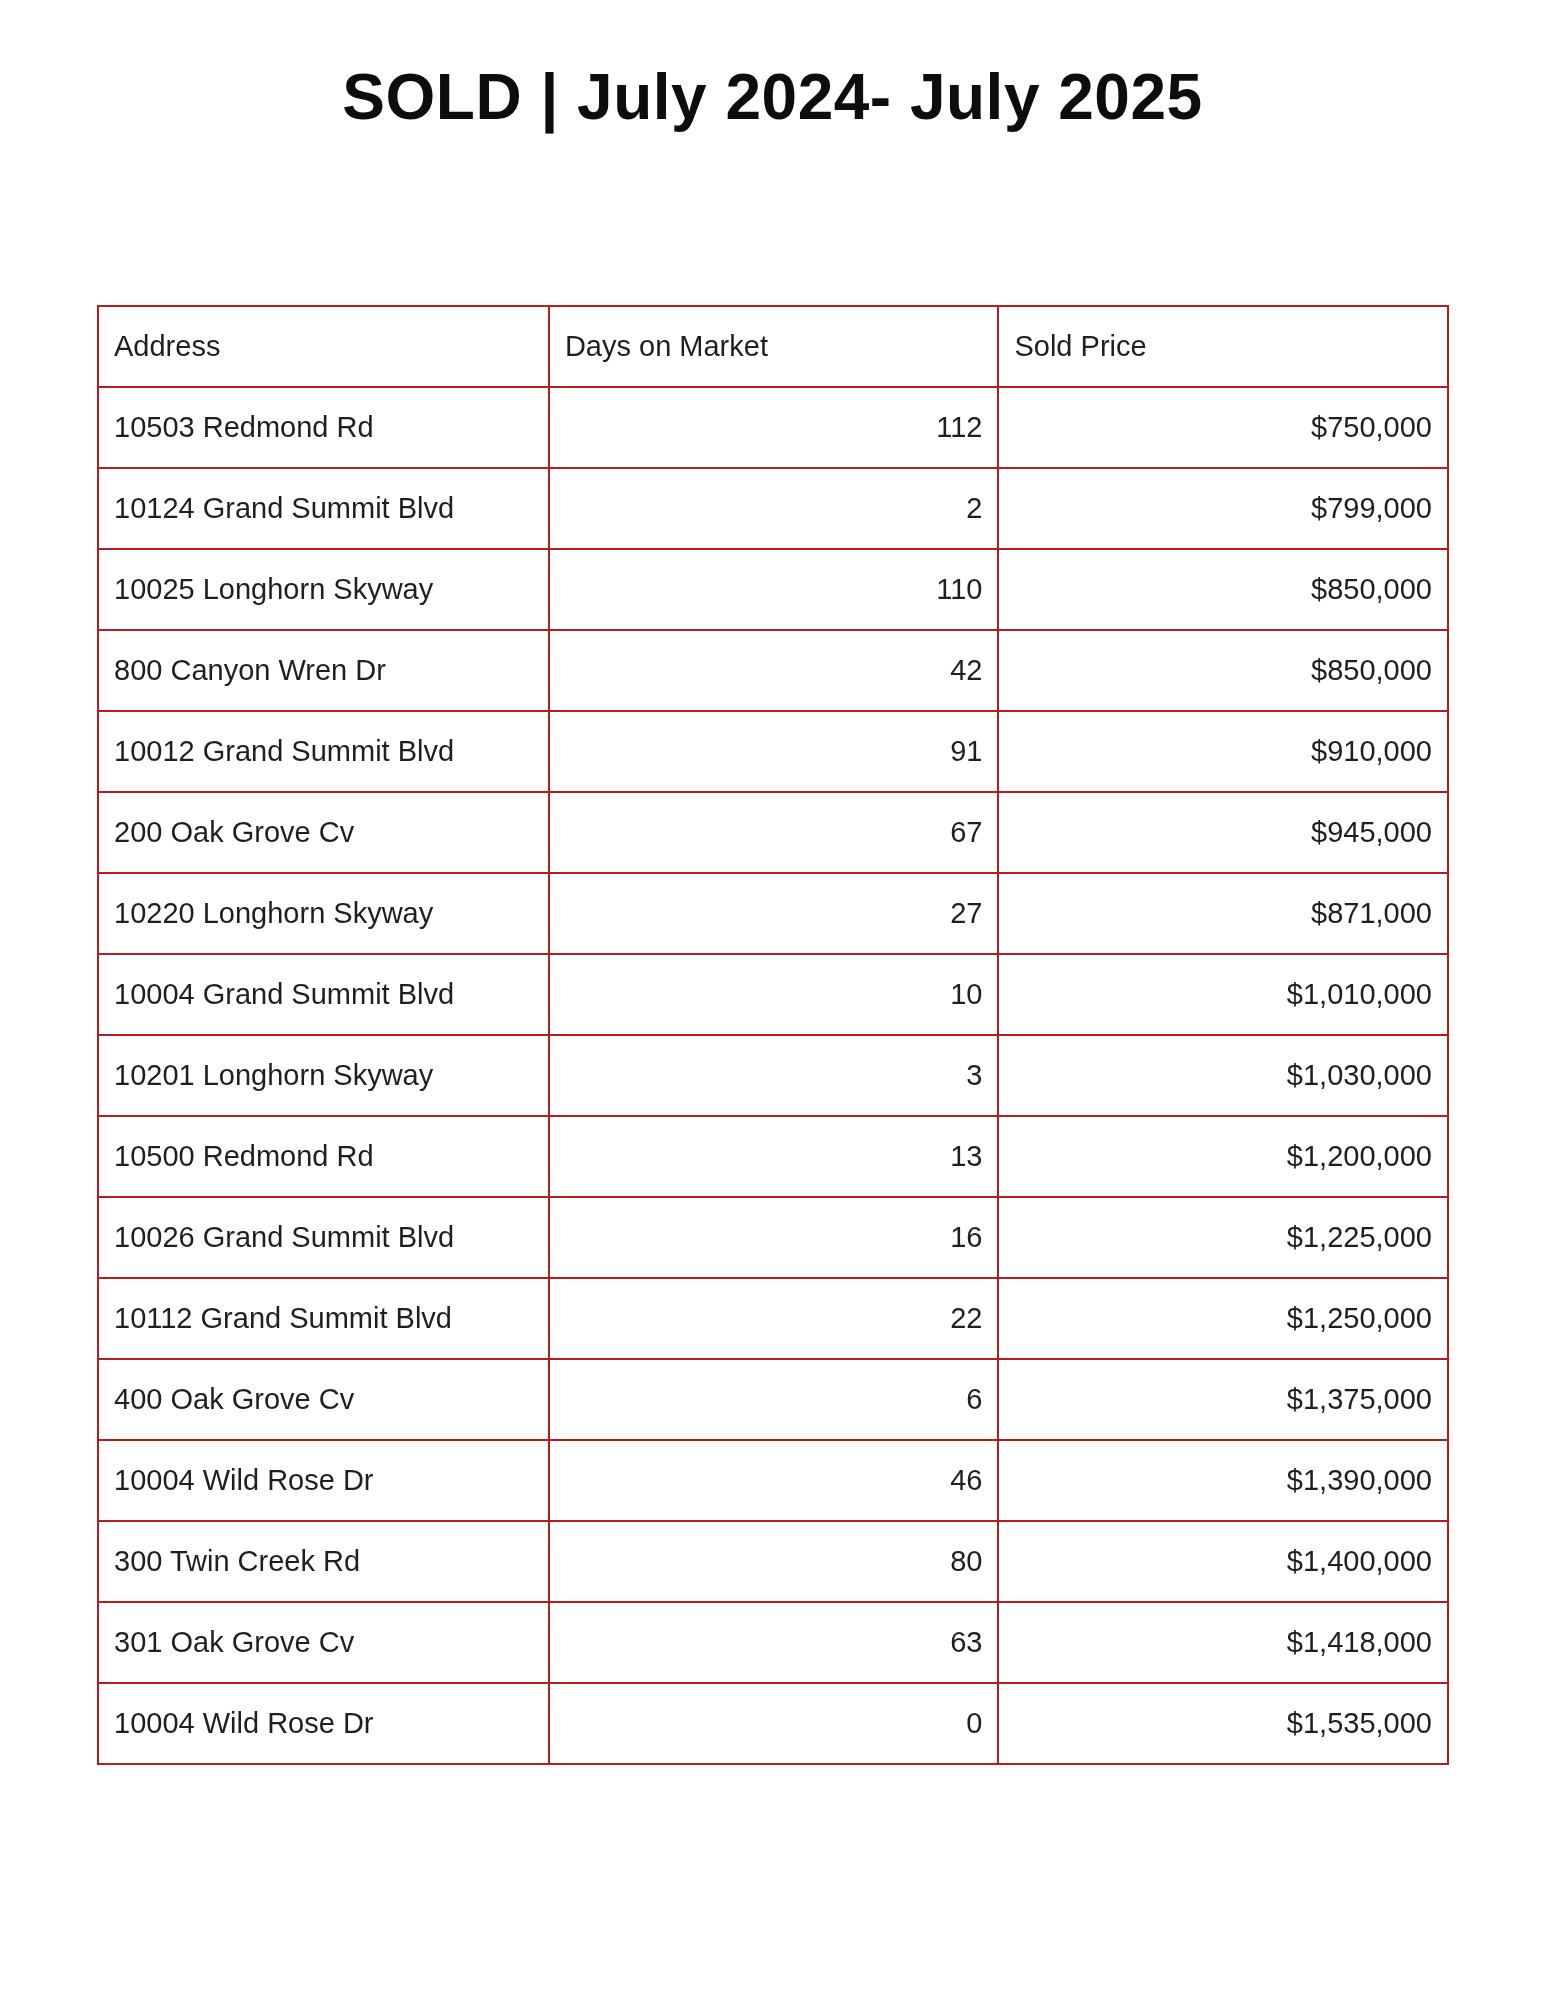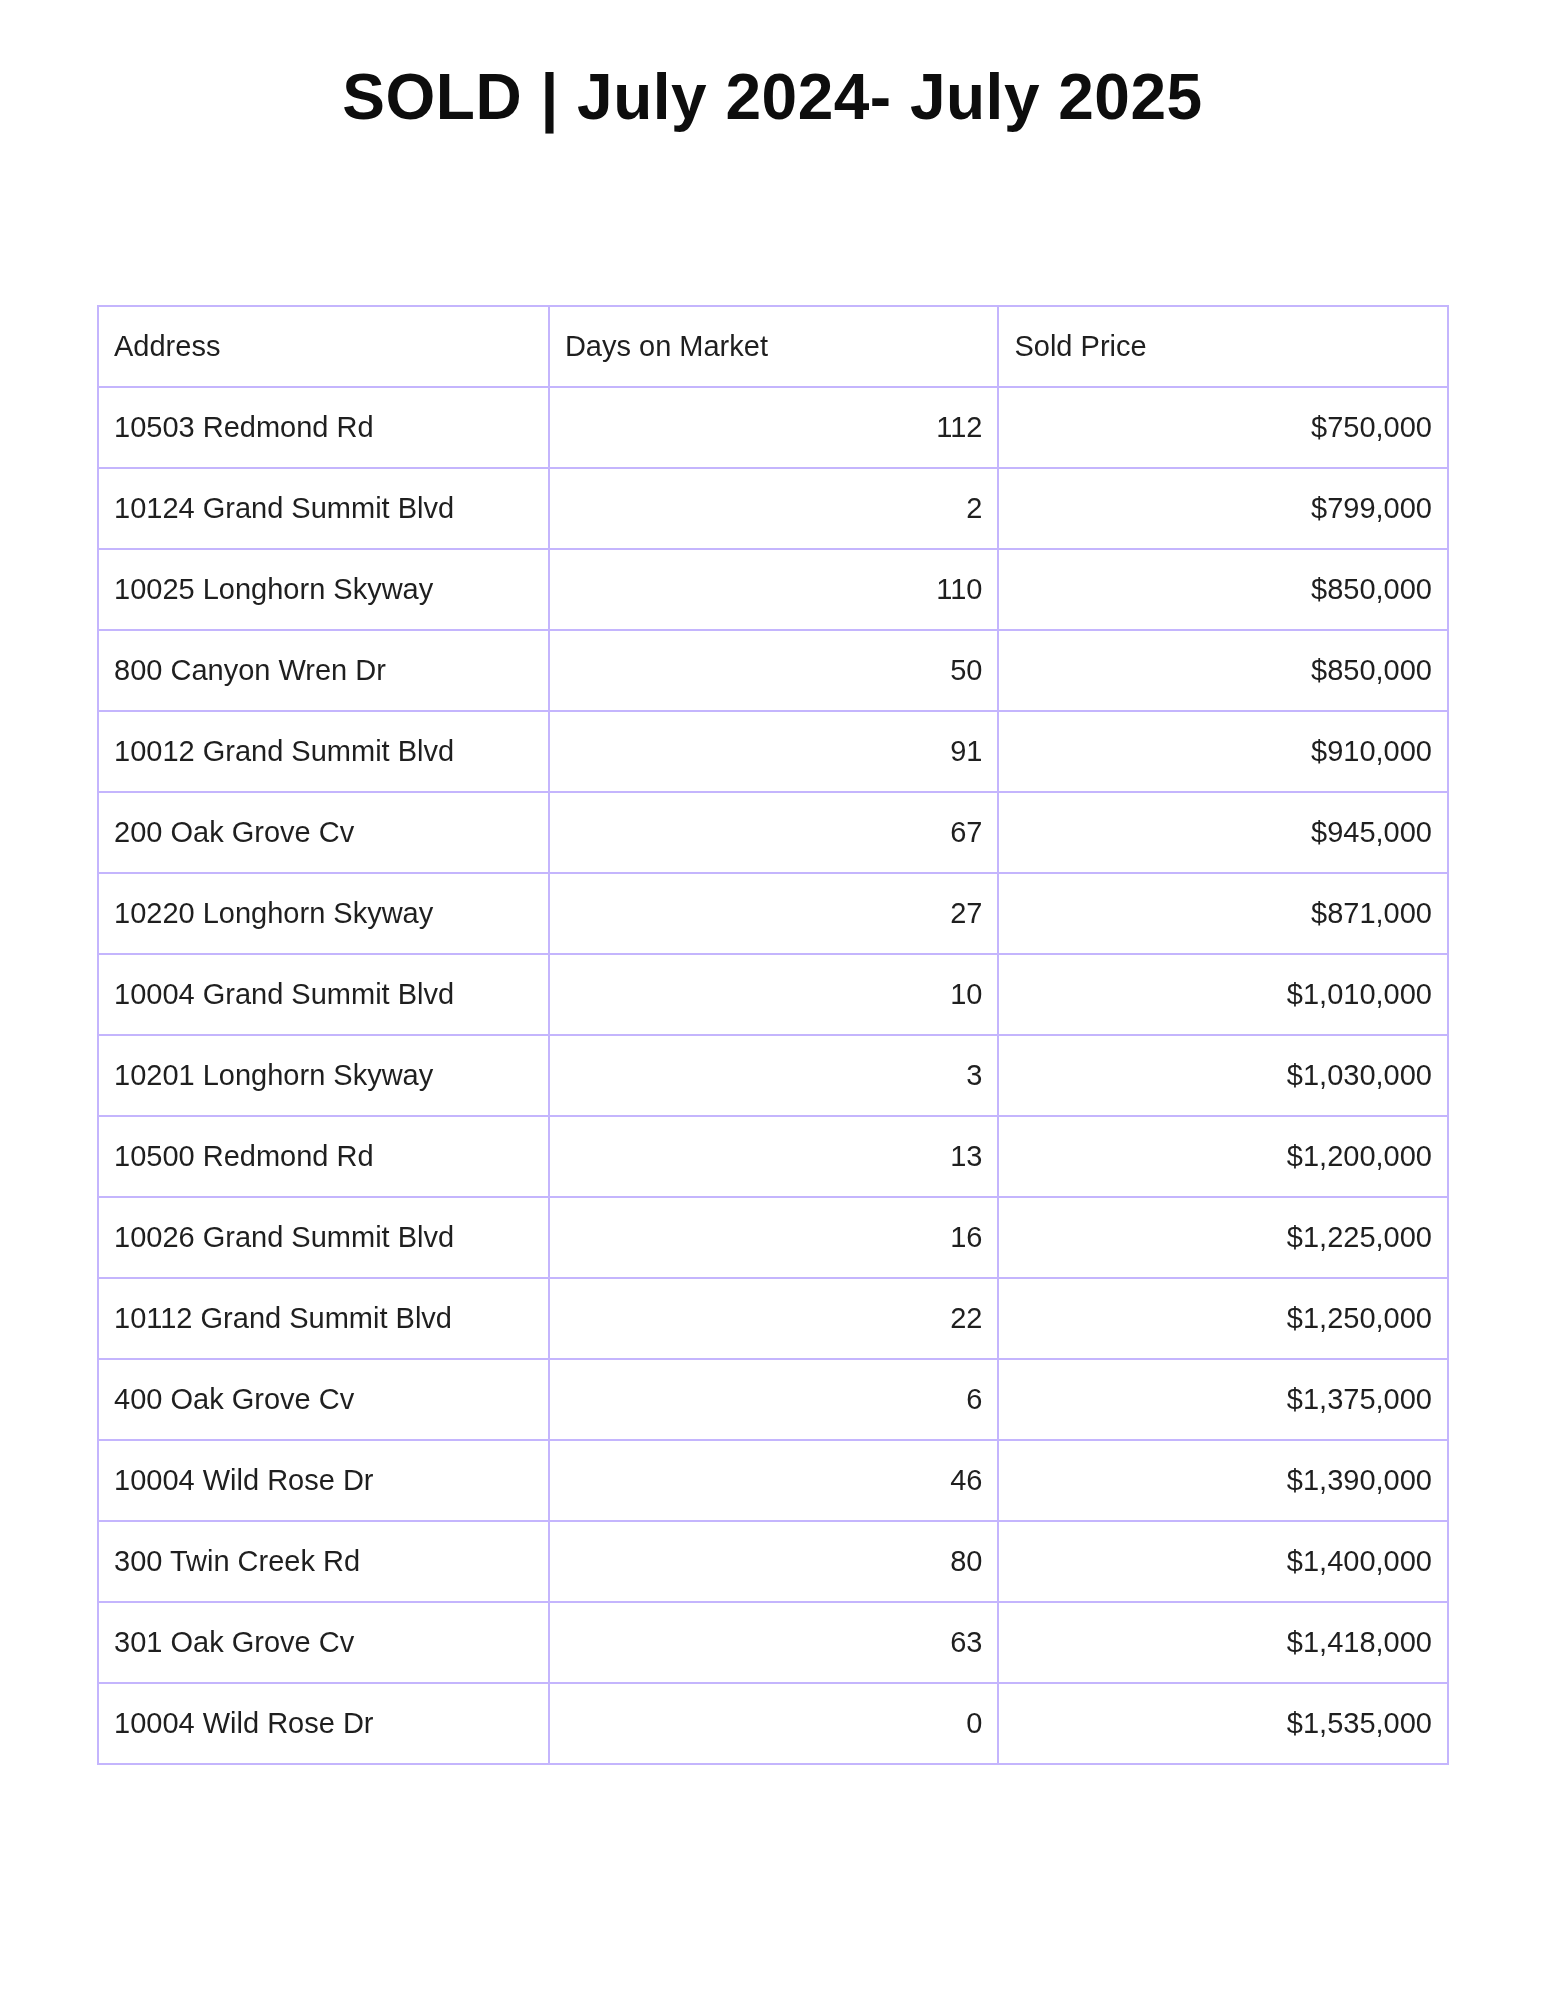--- a/index.html
+++ b/index.html
@@ -34,21 +34,21 @@
     position: absolute;
     top: 305px;
     left: 97px;
     width: 1352px;
     border-collapse: collapse;
     table-layout: fixed;
     background: #ffffff;
   }
   .sold-table th,
   .sold-table td {
-    border: 2px solid #c4b5fd;
+    border: 2px solid #b91c1c;
     height: 81px;
     padding: 16px 15px;
     font-size: 29px;
     font-weight: 400;
     color: #1f1f1f;
     vertical-align: middle;
     background: #ffffff;
     white-space: nowrap;
     overflow: hidden;
   }
@@ -84,21 +84,21 @@
           <td class="num">2</td>
           <td class="num">$799,000</td>
         </tr>
         <tr>
           <td>10025 Longhorn Skyway</td>
           <td class="num">110</td>
           <td class="num">$850,000</td>
         </tr>
         <tr>
           <td>800 Canyon Wren Dr</td>
-          <td class="num">50</td>
+          <td class="num">42</td>
           <td class="num">$850,000</td>
         </tr>
         <tr>
           <td>10012 Grand Summit Blvd</td>
           <td class="num">91</td>
           <td class="num">$910,000</td>
         </tr>
         <tr>
           <td>200 Oak Grove Cv</td>
           <td class="num">67</td>

